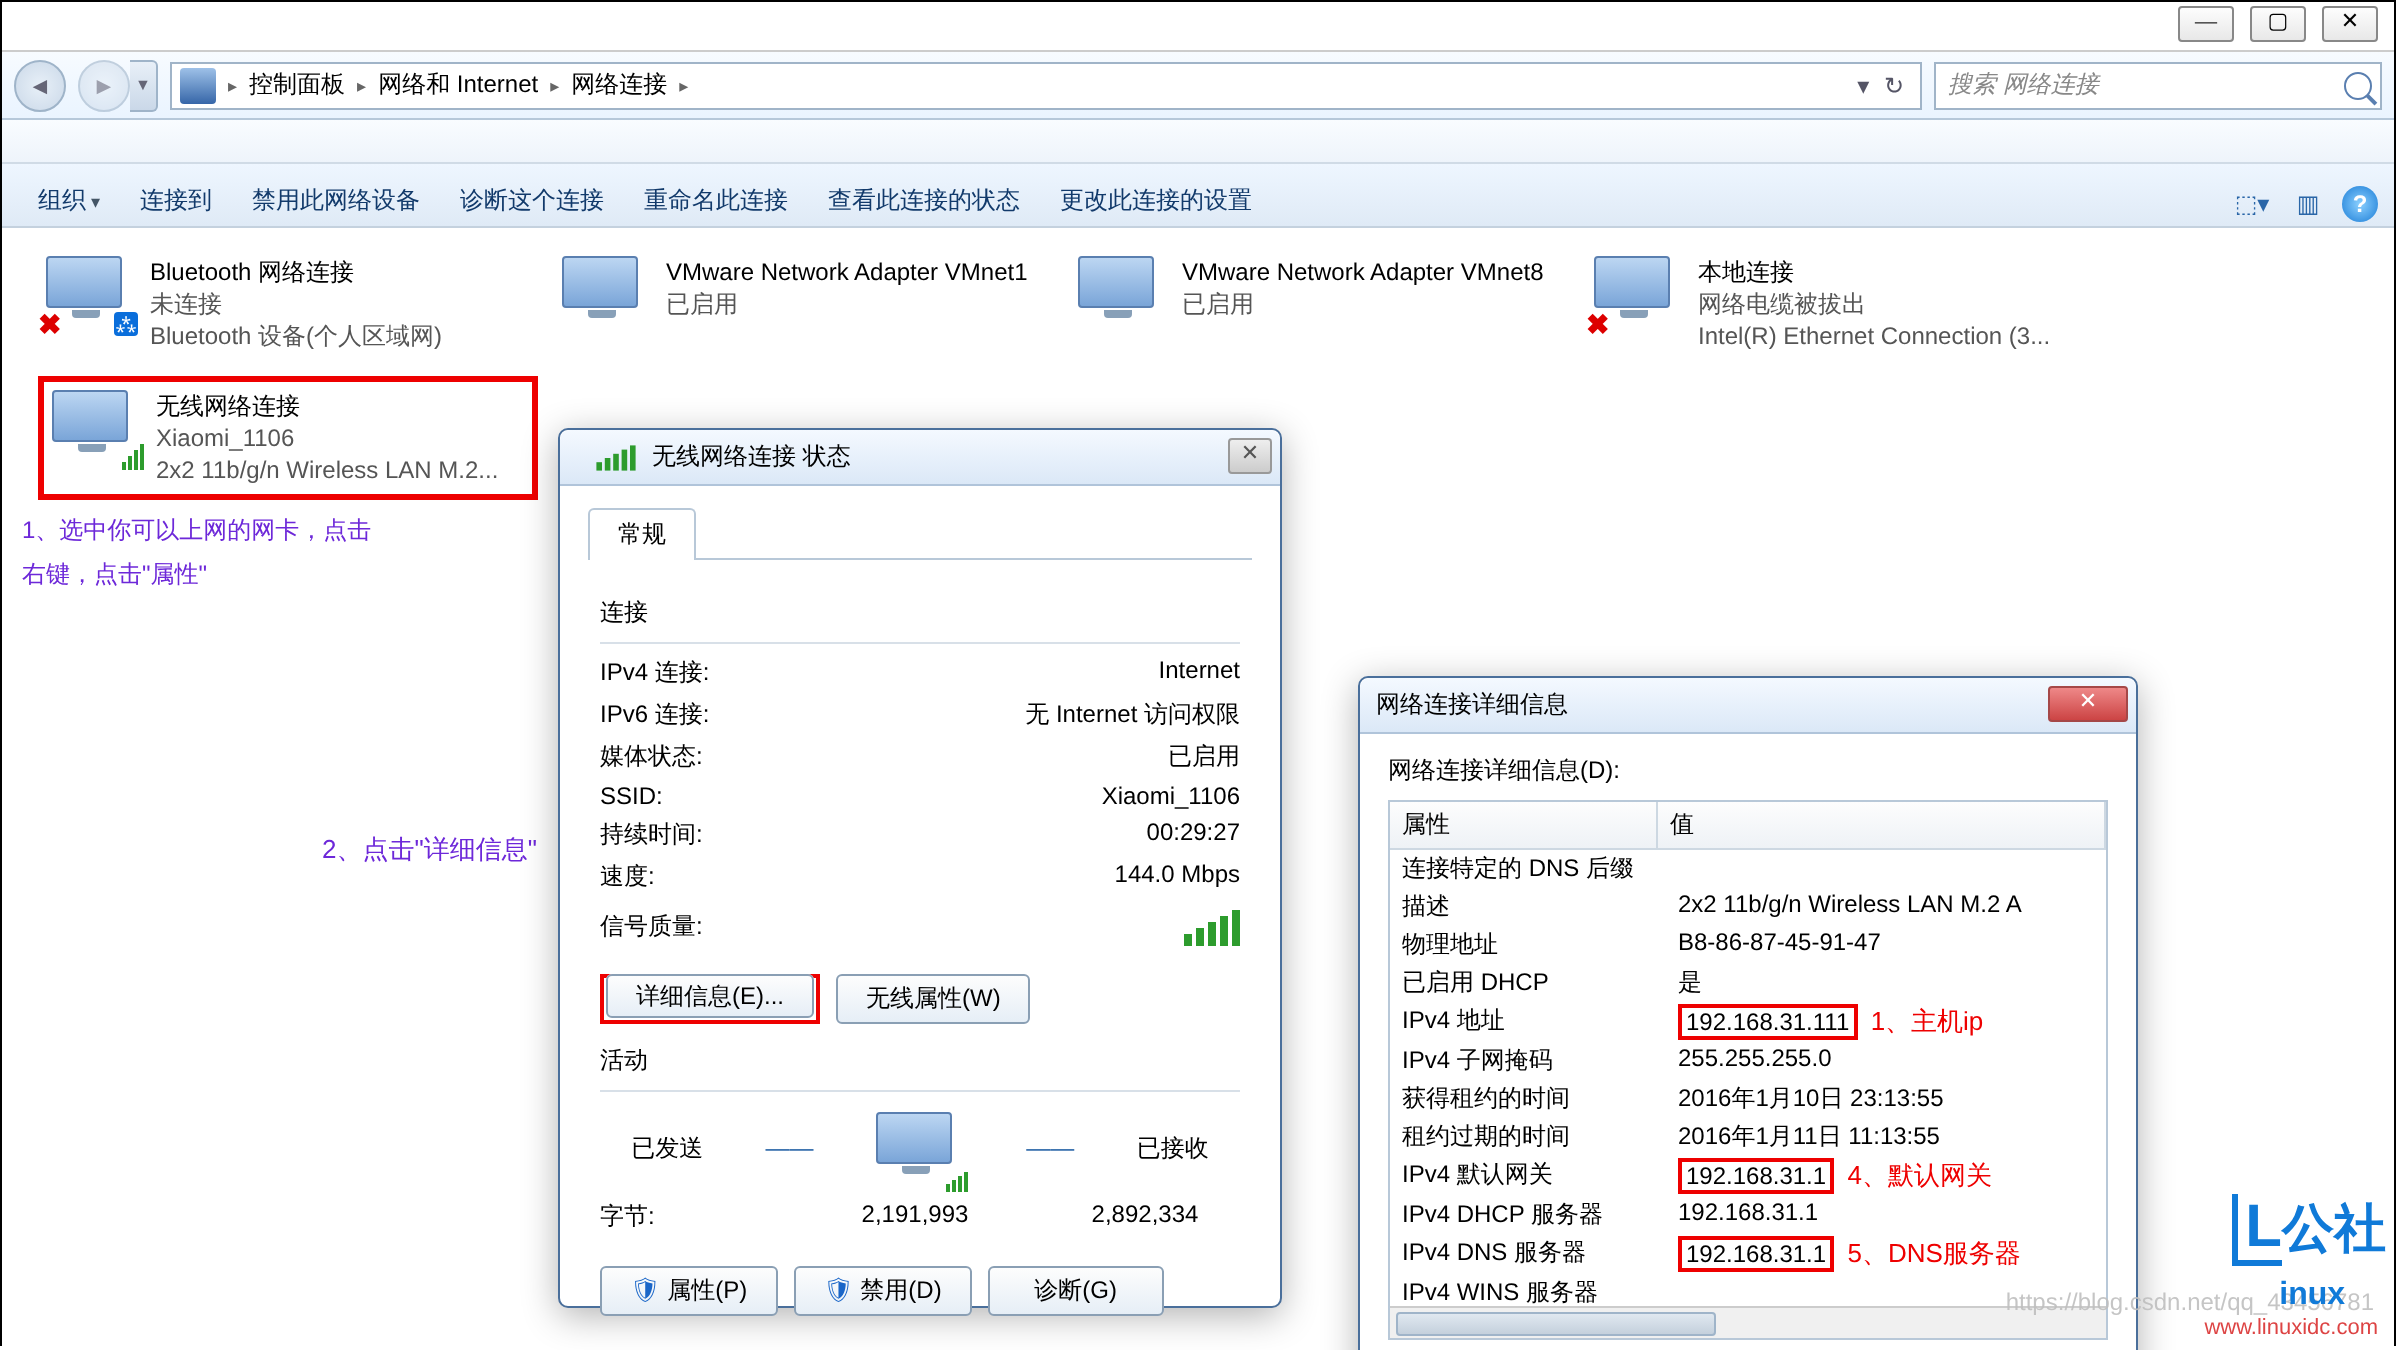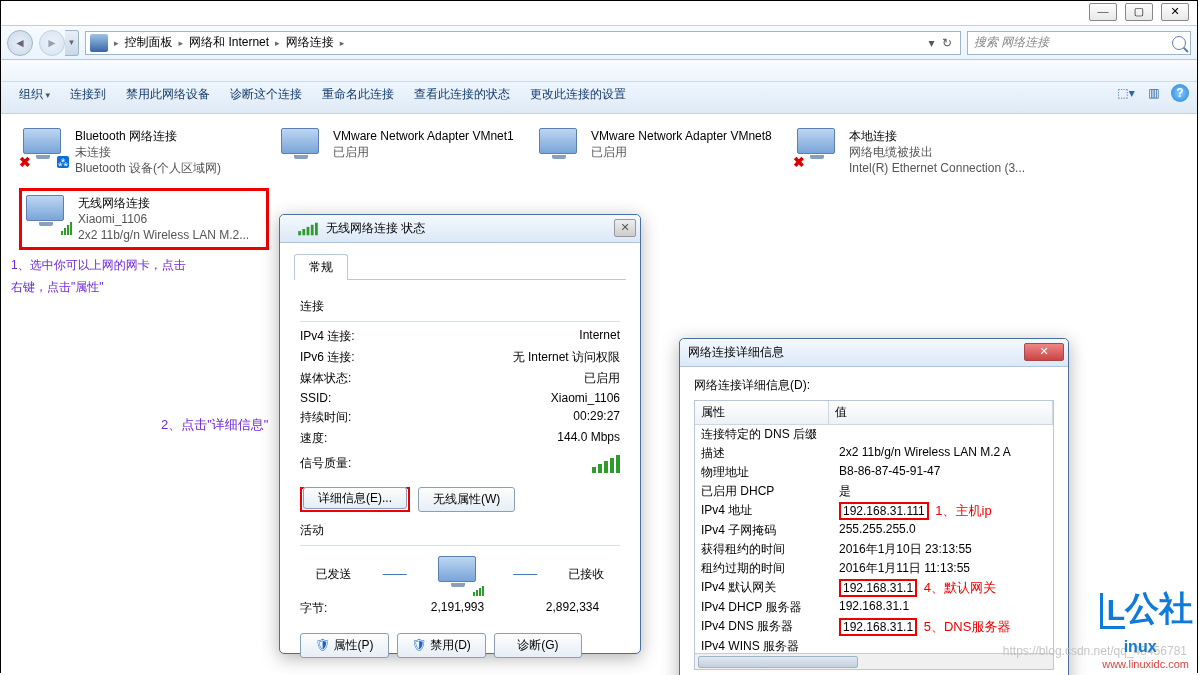--- a/index.html
+++ b/index.html
@@ -22,21 +22,21 @@
 .crumb-actions{margin-left:auto;display:flex;gap:2px;color:#556;padding:0 4px;}
 .search{width:224px;height:24px;border:1px solid #a0b4c8;background:#fff;display:flex;align-items:center;padding:0 22px 0 6px;color:#888;font-style:italic;position:relative;}
 .search .mag{position:absolute;right:4px;top:4px;width:14px;height:14px;border:1.5px solid #5a7fb0;border-radius:50%;}
 .search .mag:after{content:"";position:absolute;width:6px;height:1.5px;background:#5a7fb0;transform:rotate(45deg);bottom:-2px;right:-4px;}
 
 
 .menubar{height:22px;background:linear-gradient(#f9fcff,#eef4fb);border-bottom:1px solid #d0dbe6;display:flex;align-items:center;padding:0 6px;gap:4px;}
 .menubar span{padding:2px 6px;margin-top:40px;}
 
 
-.toolbar{height:32px;background:linear-gradient(#eef6ff,#dfeaf6);border-bottom:1px solid #c4d1de;display:flex;align-items:flex-start;padding:0 8px;position:relative;color:#123a6b;}
+.toolbar{height:32px;background:linear-gradient(#eef6ff,#dfeaf6);border-bottom:1px solid #c4d1de;display:flex;align-items:flex-end;padding:0 8px;position:relative;color:#123a6b;}
 .toolbar .ti{padding:4px 10px;}
 .toolbar .ti.dd:after{content:" ▾";font-size:9px;color:#456;}
 .tool-right{position:absolute;right:8px;display:flex;align-items:center;gap:6px;}
 .tool-ico{width:22px;height:22px;border:1px solid transparent;display:flex;align-items:center;justify-content:center;}
 .help-ico{width:18px;height:18px;border-radius:50%;background:radial-gradient(#8bd0ff,#1a7cd6);color:#fff;text-align:center;line-height:18px;font-weight:bold;}
 
 
 .content{position:relative;height:560px;background:#fff;padding:10px 18px;}
 .adapters{display:flex;flex-wrap:wrap;gap:8px;}
 .adapter{width:250px;display:flex;gap:8px;padding:4px;}
@@ -91,21 +91,21 @@
 .prop-row{display:flex;padding:1px 0;}
 .prop-row .pk{width:140px;padding-left:6px;white-space:nowrap;overflow:hidden;}
 .prop-row .pv{flex:1;padding-left:4px;white-space:nowrap;}
 .red-val{border:2px solid #e00;padding:0 2px;display:inline-block;line-height:14px;}
 .scroll-x{position:absolute;bottom:0;left:0;right:0;height:16px;background:#f0f0f0;border-top:1px solid #ccc;}
 .scroll-thumb{position:absolute;left:3px;top:2px;width:160px;height:12px;background:linear-gradient(#e0e8f0,#c4d0dc);border:1px solid #9fb4c9;border-radius:2px;}
 .side-annot{color:#e00;font-size:13px;white-space:nowrap;}
 
 
 .wm{position:absolute;right:4px;bottom:14px;color:#107ad8;font-size:22px;font-weight:bold;}
-.wm .big{font-size:34px;color:#107ad8;}
+.wm .big{font-size:26px;color:#107ad8;}
 .wm-url{position:absolute;right:8px;bottom:2px;color:#d44;font-size:11px;}
 .wm-author{position:absolute;right:10px;bottom:14px;color:#bfbfbf;font-size:12px;opacity:0.9;}
 </style>
 </head>
 <body>
 
 <div class="outer">
   <div class="titlebar">
     <div class="win-btns">
       <div class="win-btn">—</div>

